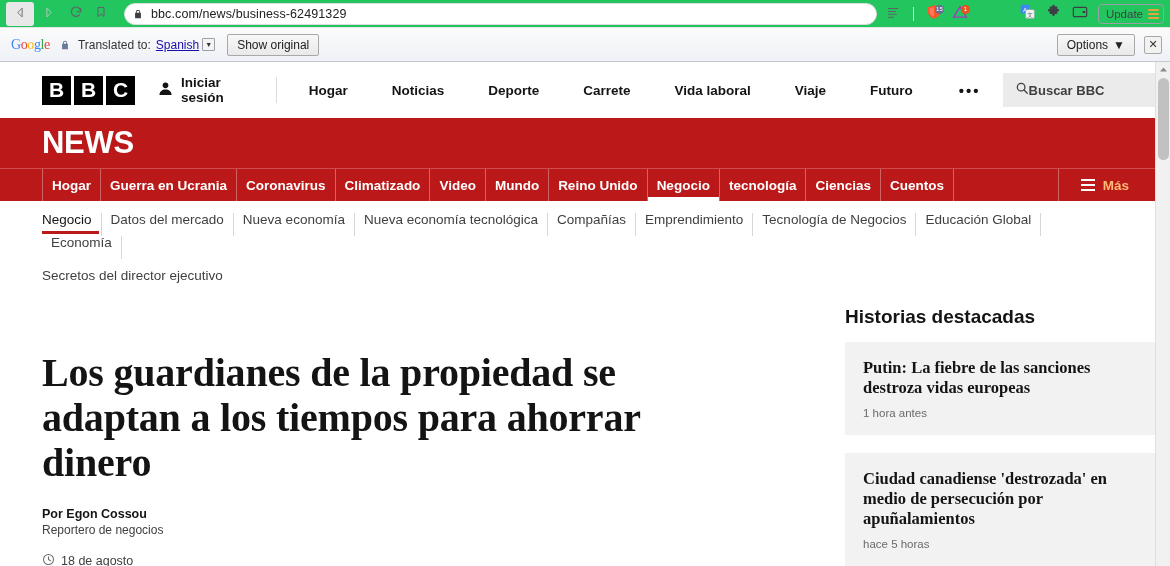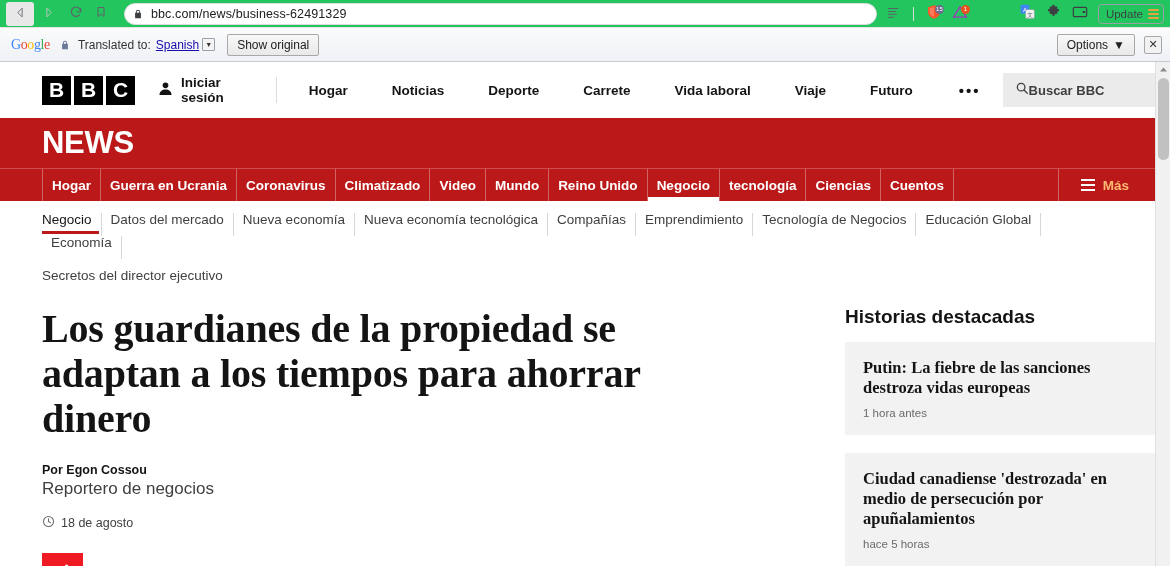--- a/index.html
+++ b/index.html
@@ -265,24 +265,25 @@
   }
   .article { width: 800px; padding-left: 42px; }
   h1.headline {
     font-family: "Liberation Serif", serif;
     font-size: 40px;
     line-height: 1.13;
     color: #141414;
     font-weight: bold;
     letter-spacing: -0.2px;
     max-width: 680px;
+    margin-top: 44px;
   }
   .byline { margin-top: 22px; }
   .byline .who { font-size: 12.5px; font-weight: bold; color: #141414; }
-  .byline .role { font-size: 17px; color: #404040; margin-top: 2px;}
+  .byline .role { font-size: 12px; color: #404040; margin-top: 2px;}
   .dateline {
     margin-top: 16px;
     display: flex; align-items: center; gap: 6px;
     font-size: 12.5px; color: #404040;
   }
   .share-btn {
     margin-top: 22px;
     width: 41px; height: 38px;
     background: #f01a23;
     display: flex; align-items: center; justify-content: center;

